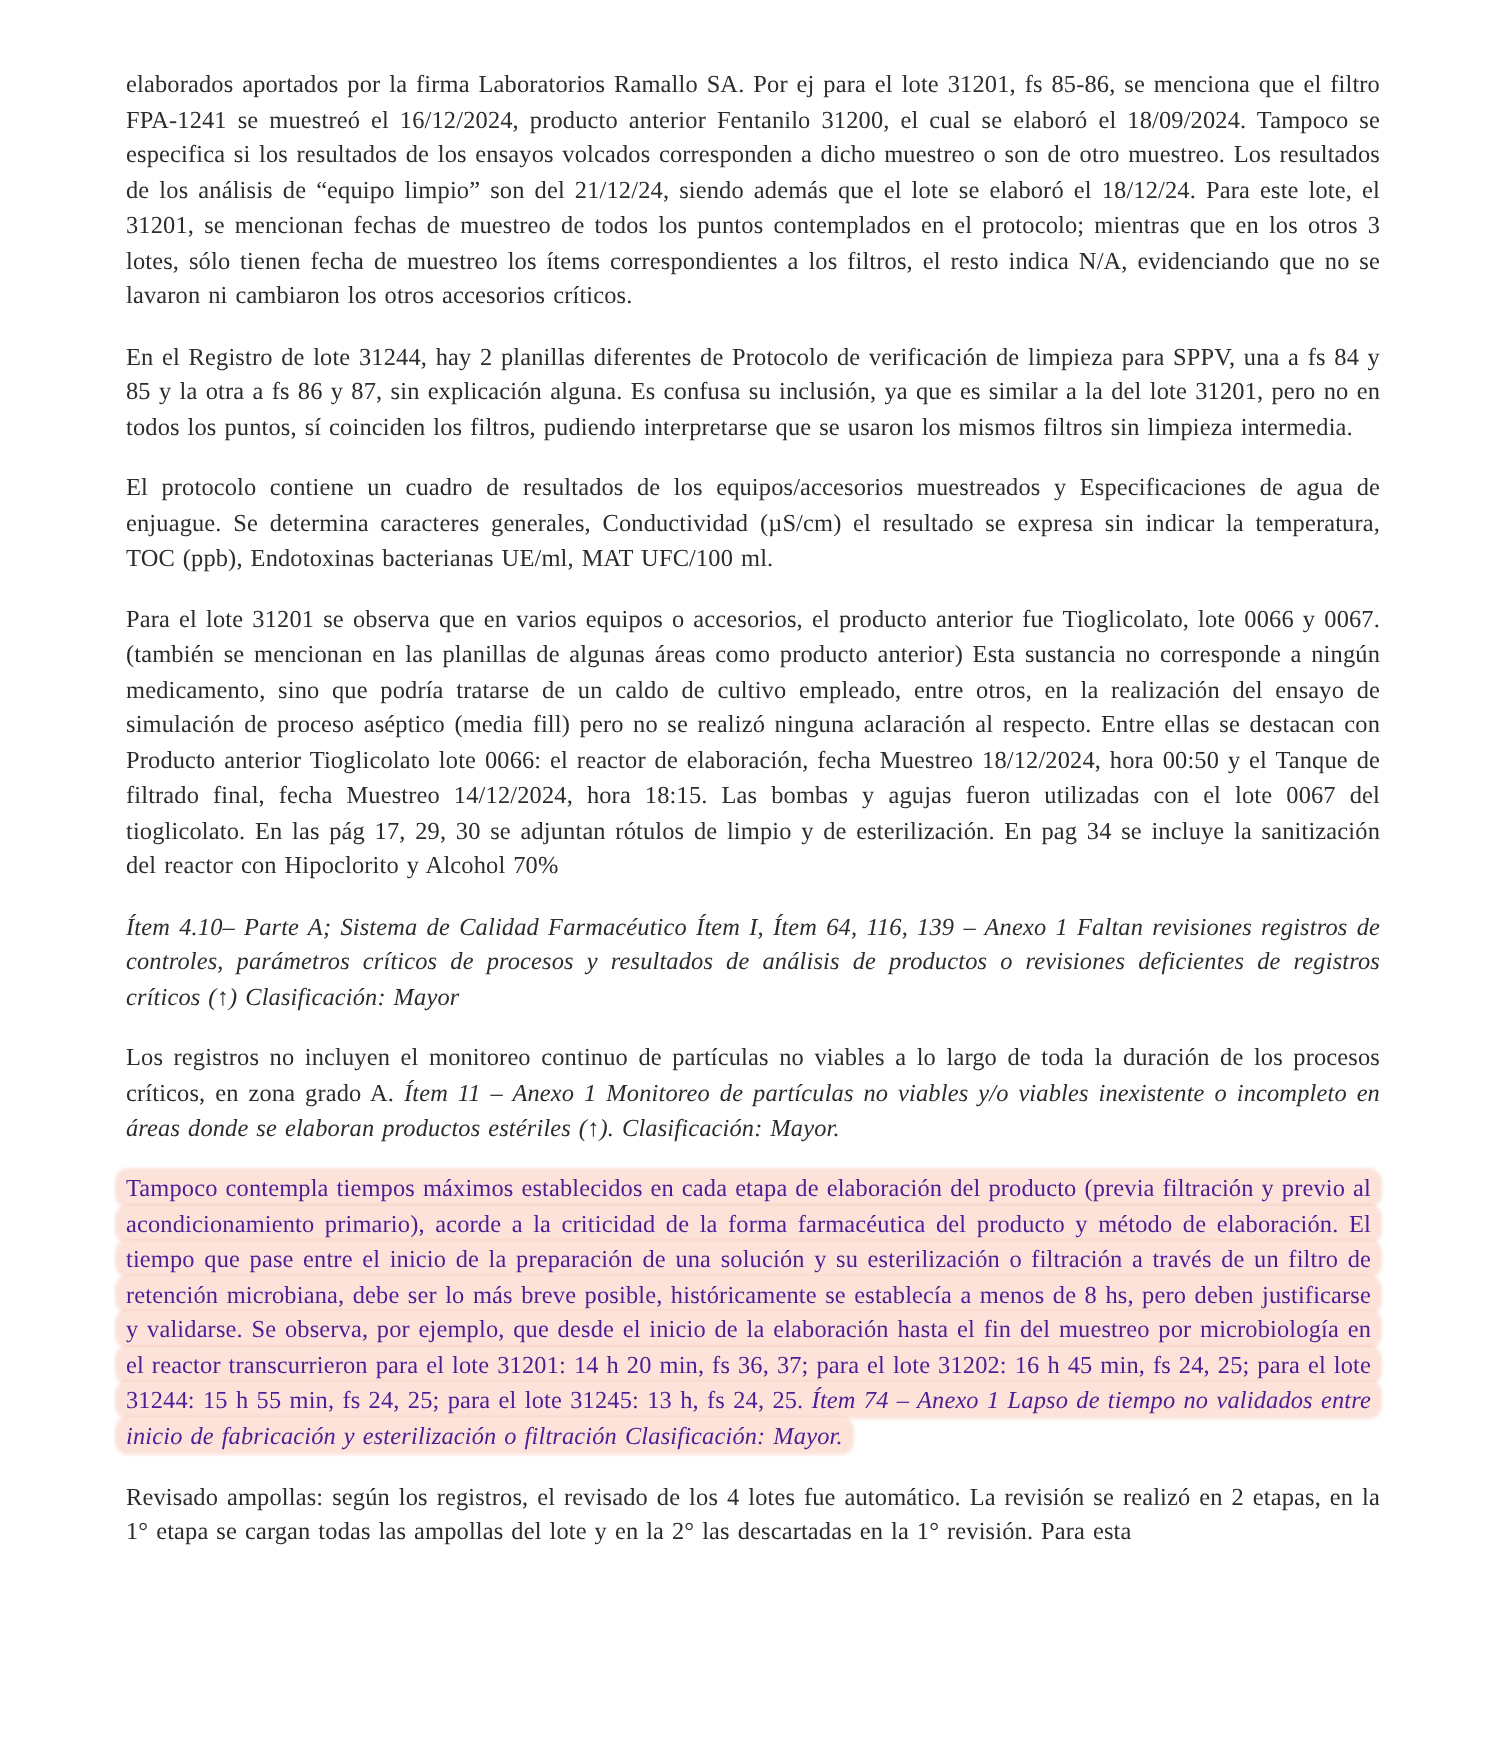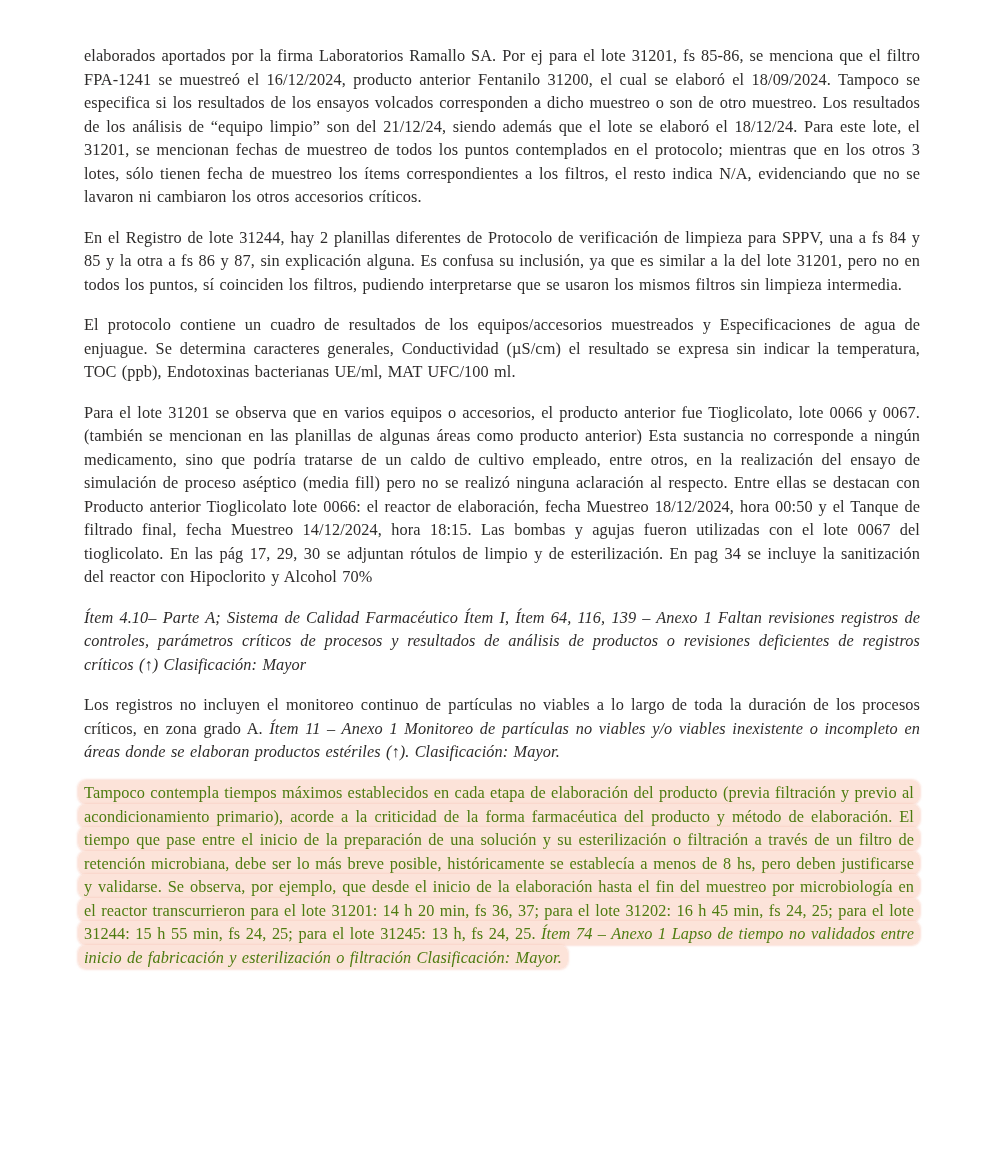--- a/index.html
+++ b/index.html
@@ -34,27 +34,28 @@
   .run-italic { font-style: italic; font-weight: normal; }
   .run-bolditalic { font-style: italic; font-weight: normal; }
   .hl {
     background: #fce3d9;
     border-radius: 8px;
     padding: 2.5px 6px;
     margin-left: -6px;
     -webkit-box-decoration-break: clone;
     box-decoration-break: clone;
     box-shadow: 0 0 2px 1px rgba(247, 203, 188, 0.55);
-    color: #4d7c0f;
+    color: #4c1d95;
   }
 </style>
 </head>
 <body>
 
 <main class="page" style="background: rgb(255, 255, 255);">
     <p class="doc-par"><span class="run-normal">elaborados aportados por la firma Laboratorios Ramallo SA. Por ej para el lote 31201, fs 85-86, se menciona que el filtro FPA-1241 se muestreó el 16/12/2024, producto anterior Fentanilo 31200, el cual se elaboró el 18/09/2024. Tampoco se especifica si los resultados de los ensayos volcados corresponden a dicho muestreo o son de otro muestreo. Los resultados de los análisis de “equipo limpio” son del 21/12/24, siendo además que el lote se elaboró el 18/12/24. Para este lote, el 31201, se mencionan fechas de muestreo de todos los puntos contemplados en el protocolo; mientras que en los otros 3 lotes, sólo tienen fecha de muestreo los ítems correspondientes a los filtros, el resto indica N/A, evidenciando que no se lavaron ni cambiaron los otros accesorios críticos.</span></p>
     <p class="doc-par"><span class="run-normal">En el Registro de lote 31244, hay 2 planillas diferentes de Protocolo de verificación de limpieza para SPPV, una a fs 84 y 85 y la otra a fs 86 y 87, sin explicación alguna. Es confusa su inclusión, ya que es similar a la del lote 31201, pero no en todos los puntos, sí coinciden los filtros, pudiendo interpretarse que se usaron los mismos filtros sin limpieza intermedia.</span></p>
     <p class="doc-par"><span class="run-normal">El protocolo contiene un cuadro de resultados de los equipos/accesorios muestreados y Especificaciones de agua de enjuague. Se determina caracteres generales, Conductividad (µS/cm) el resultado se expresa sin indicar la temperatura, TOC (ppb), Endotoxinas bacterianas UE/ml, MAT UFC/100 ml.</span></p>
     <p class="doc-par"><span class="run-normal">Para el lote 31201 se observa que en varios equipos o accesorios, el producto anterior fue Tioglicolato, lote 0066 y 0067. (también se mencionan en las planillas de algunas áreas como producto anterior) Esta sustancia no corresponde a ningún medicamento, sino que podría tratarse de un caldo de cultivo empleado, entre otros, en la realización del ensayo de simulación de proceso aséptico (media fill) pero no se realizó ninguna aclaración al respecto. Entre ellas se destacan con Producto anterior Tioglicolato lote 0066: el reactor de elaboración, fecha Muestreo 18/12/2024, hora 00:50 y el Tanque de filtrado final, fecha Muestreo 14/12/2024, hora 18:15. Las bombas y agujas fueron utilizadas con el lote 0067 del tioglicolato. En las pág 17, 29, 30 se adjuntan rótulos de limpio y de esterilización. En pag 34 se incluye la sanitización del reactor con Hipoclorito y Alcohol 70%</span></p>
     <p class="doc-par"><span class="run-bolditalic">Ítem 4.10– Parte A; Sistema de Calidad Farmacéutico Ítem I, Ítem 64, 116, 139 – Anexo 1 </span><span class="run-italic">Faltan revisiones registros de controles, parámetros críticos de procesos y resultados de análisis de productos o revisiones deficientes de registros críticos (↑) </span><span class="run-bolditalic">Clasificación: Mayor</span></p>
     <p class="doc-par"><span class="run-normal">Los registros no incluyen el monitoreo continuo de partículas no viables a lo largo de toda la duración de los procesos críticos, en zona grado A. </span><span class="run-bolditalic">Ítem 11 – Anexo 1 </span><span class="run-italic">Monitoreo de partículas no viables y/o viables inexistente o incompleto en áreas donde se elaboran productos estériles (↑). </span><span class="run-bolditalic">Clasificación: Mayor.</span></p>
     <p class="doc-par"><span class="hl" style="background: rgb(252, 227, 217);"><span class="run-normal">Tampoco contempla tiempos máximos establecidos en cada etapa de elaboración del producto (previa filtración y previo al acondicionamiento primario), acorde a la criticidad de la forma farmacéutica del producto y método de elaboración. El tiempo que pase entre el inicio de la preparación de una solución y su esterilización o filtración a través de un filtro de retención microbiana, debe ser lo más breve posible, históricamente se establecía a menos de 8 hs, pero deben justificarse y validarse. Se observa, por ejemplo, que desde el inicio de la elaboración hasta el fin del muestreo por microbiología en el reactor transcurrieron para el lote 31201: 14 h 20 min, fs 36, 37; para el lote 31202: 16 h 45 min, fs 24, 25; para el lote 31244: 15 h 55 min, fs 24, 25; para el lote 31245: 13 h, fs 24, 25. </span><span class="run-bolditalic">Ítem 74 – Anexo 1 </span><span class="run-italic">Lapso de tiempo no validados entre inicio de fabricación y esterilización o filtración </span><span class="run-bolditalic">Clasificación: Mayor.</span></span></p>
+    <p class="doc-par"><span class="run-normal">Revisado ampollas: según los registros, el revisado de los 4 lotes fue automático. La revisión se realizó en 2 etapas, en la 1° etapa se cargan todas las ampollas del lote y en la 2° las descartadas en la 1° revisión. Para esta</span></p>
   </main>
 
 </body></html>

